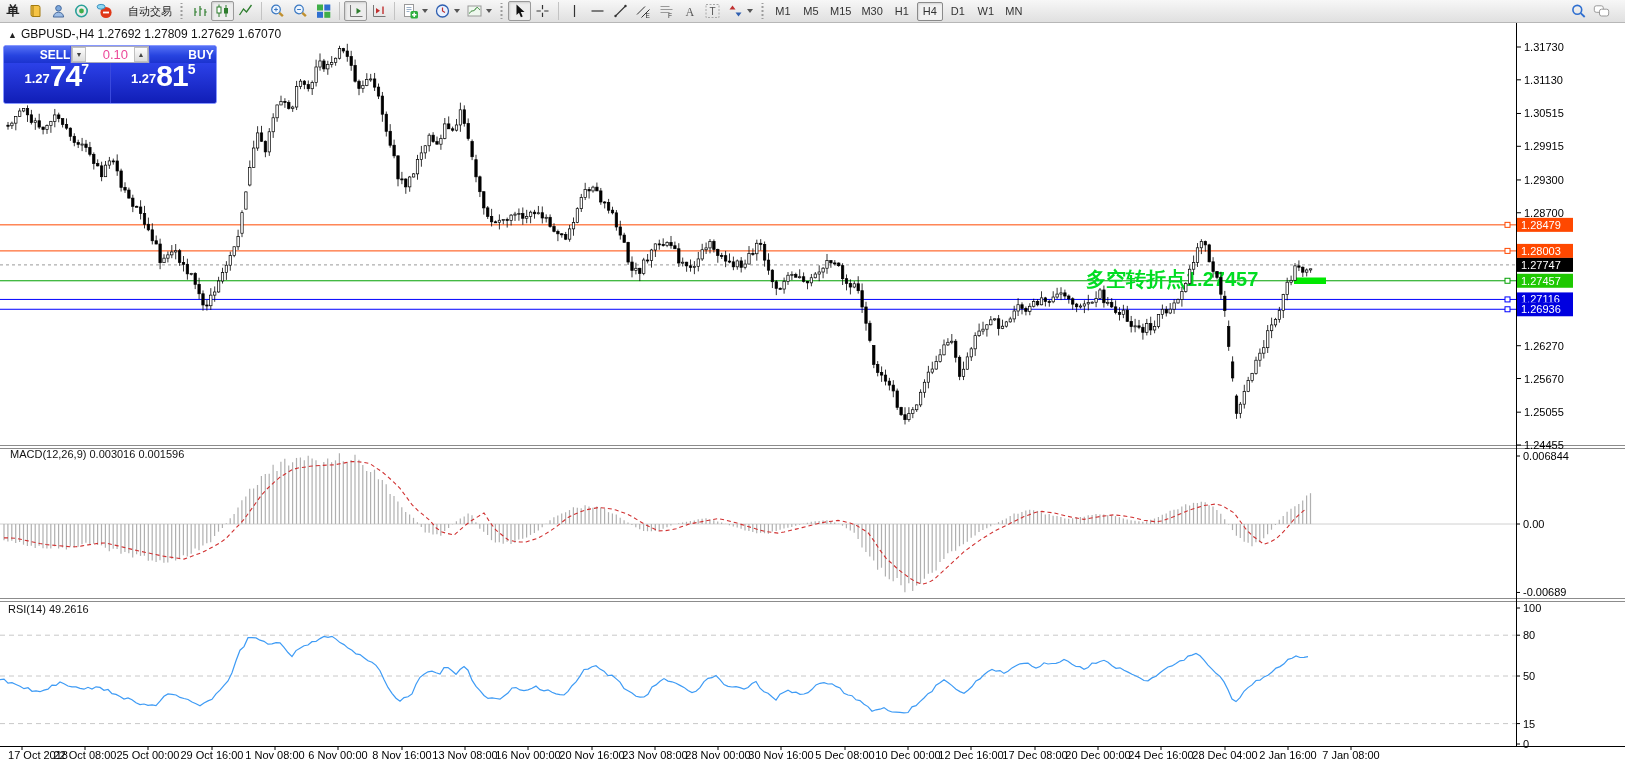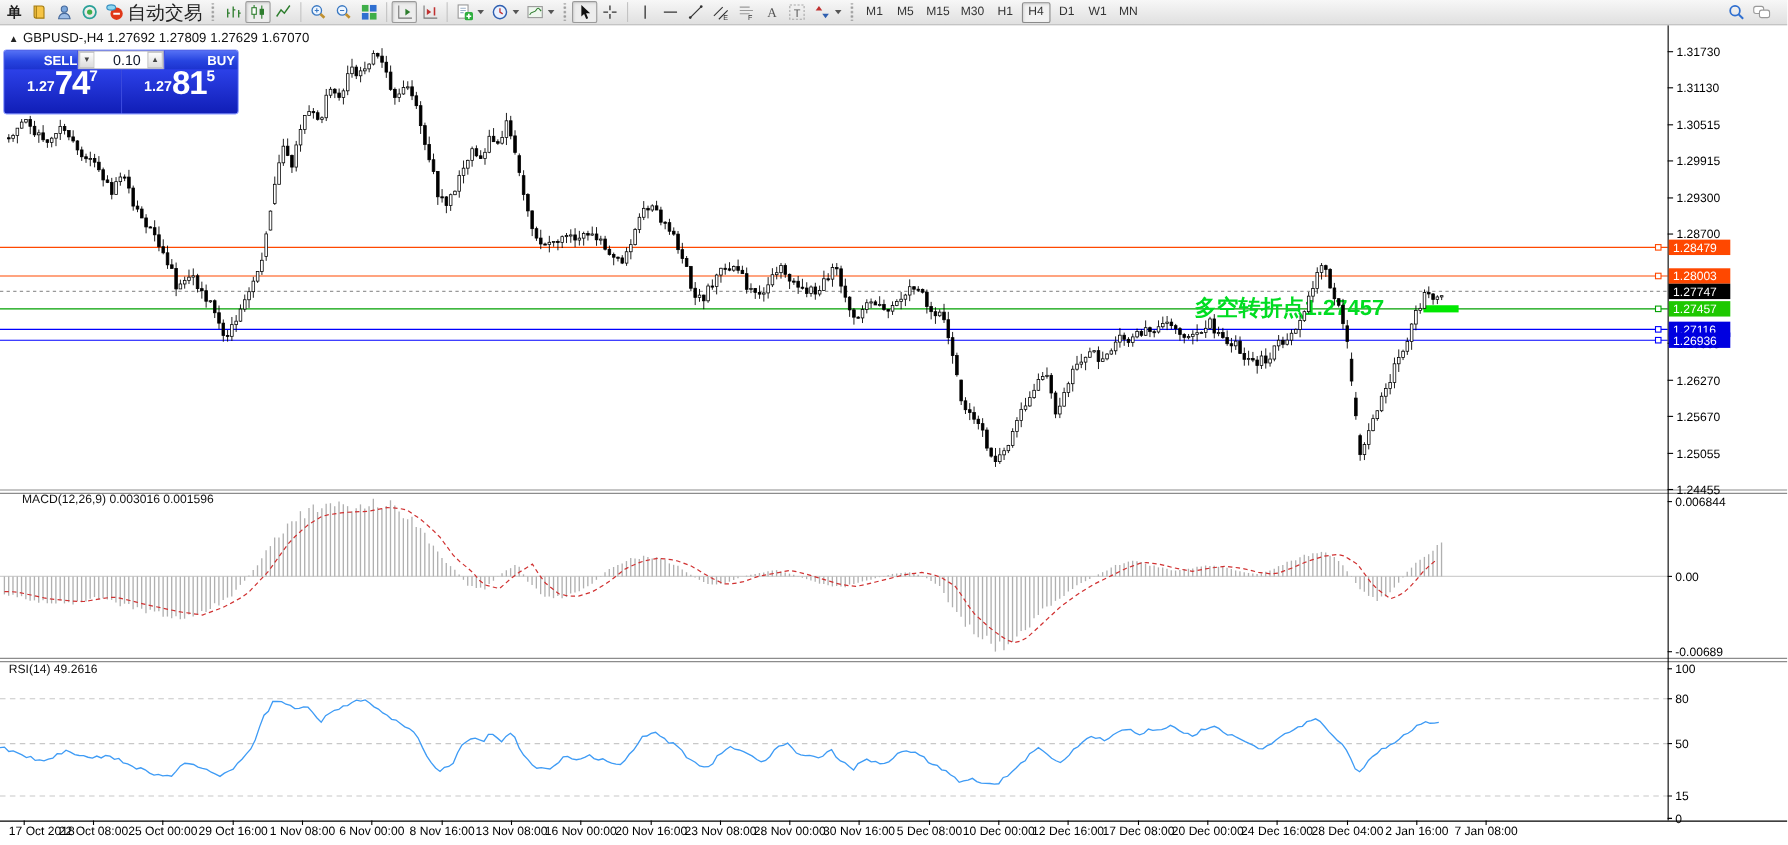--- a/index.html
+++ b/index.html
@@ -8,57 +8,57 @@
   #app { position:relative; width:1625px; height:768px; background:#fff; }
 
   
   .toolbar { position:absolute; left:0; top:0; width:1625px; height:23px;
     background:linear-gradient(#f7f7f7,#e9e9e9 60%,#e0e0e0);
     border-bottom:1px solid #b7b7b7; display:flex; align-items:center; padding:0 2px; z-index:10; }
   .tbtn { height:20px; min-width:22px; display:flex; align-items:center; justify-content:center;
     border:1px solid transparent; border-radius:2px; padding:0 2px; }
   .tbtn.pressed { border-color:#9a9a9a; background:#ededed; box-shadow:inset 1px 1px 2px #cfcfcf; }
   .tbtn svg { display:block; }
-  .tbtn .tlabel { font-size:17px; color:#222; margin-left:3px; white-space:nowrap; }
+  .tbtn .tlabel { font-size:11px; color:#222; margin-left:15px; white-space:nowrap; }
   .tbtn .glyph { font-size:13px; color:#222; font-weight:bold; }
   .caret { width:0; height:0; border-left:3px solid transparent; border-right:3px solid transparent;
     border-top:4px solid #555; margin-left:3px; }
   .sep { width:1px; height:18px; background:#c3c3c3; margin:0 4px; }
   .grip { width:5px; height:16px; margin:0 4px;
     background-image:radial-gradient(circle,#9c9c9c 1px,transparent 1.3px);
     background-size:4px 4px; background-position:center; }
   .tf { min-width:26px; height:19px; font-size:11px; color:#333; display:flex; align-items:center;
     justify-content:center; border:1px solid transparent; border-radius:2px; margin:0 1px; padding:0 3px; }
   .tf.active { background:#f2f2f2; border-color:#8a8a8a; box-shadow:inset 1px 1px 2px #d4d4d4; }
   .toolbar-right { margin-left:auto; display:flex; align-items:center; padding-right:10px; }
 
   
   #chart-region { position:absolute; left:0; top:0; width:1625px; height:768px; }
   #chart-svg { position:absolute; left:0; top:0; }
 
   #symbol-header { position:absolute; left:8px; top:27px; font-size:12px; color:#111; z-index:3; }
   #symbol-header .tri { font-size:9px; margin-right:4px; color:#222; }
 
-  #macd-label { position:absolute; left:20px; top:448px; font-size:11px; color:#111; z-index:3; }
+  #macd-label { position:absolute; left:10px; top:448px; font-size:11px; color:#111; z-index:3; }
   #rsi-label  { position:absolute; left:8px; top:603px; font-size:11px; color:#111; z-index:3; }
 
   
   .trade-panel { position:absolute; left:3px; top:45px; width:214px; height:59px; z-index:5;
     background:#1b2ed0; border:1px solid #8898ff; border-radius:3px; overflow:hidden;
     display:flex; flex-direction:column; }
   .tp-row1 { height:25px; display:flex; }
   .tp-btn { width:67px; color:#fff; font-size:12px; font-weight:bold; display:flex; align-items:center;
     justify-content:center; background:linear-gradient(#5571f5,#2744e0 55%,#1c33cf);
     border-right:1px solid #4153e8; cursor:pointer;padding-left:36px; }
   .tp-btn.buy { border-right:none; border-left:1px solid #4153e8; }
   .tp-stepper { flex:1; display:flex; background:#fff; border:1px solid #aab; }
   .tp-step { width:14px; background:linear-gradient(#fdfdfd,#dcdcdc); color:#444; font-size:7px;
     display:flex; align-items:center; justify-content:center; border:1px solid #c0c0c0; }
   .tp-vol { flex:1; display:flex; align-items:center; justify-content:flex-end; padding-right:6px;
-    font-size:13px; color:#0f172a; background:#fff; }
+    font-size:13px; color:#ec4899; background:#fff; }
   .tp-row2 { flex:1; display:flex; }
   .tp-price { flex:1; display:flex; align-items:flex-end; justify-content:center; padding-bottom:16px;
     background:linear-gradient(#2c41e8,#0f1cb4); color:#fff; }
   .tp-price.sell { border-right:1px solid #3a49dd; }
   .tp-small { font-size:13px; font-weight:bold; padding-bottom:3px; }
   .tp-big { font-size:30px; font-weight:bold; line-height:0.85; letter-spacing:-1px; }
   .tp-sup { font-size:14px; font-weight:bold; position:relative; top:-12px; }
 </style>
 </head>
 <body>

